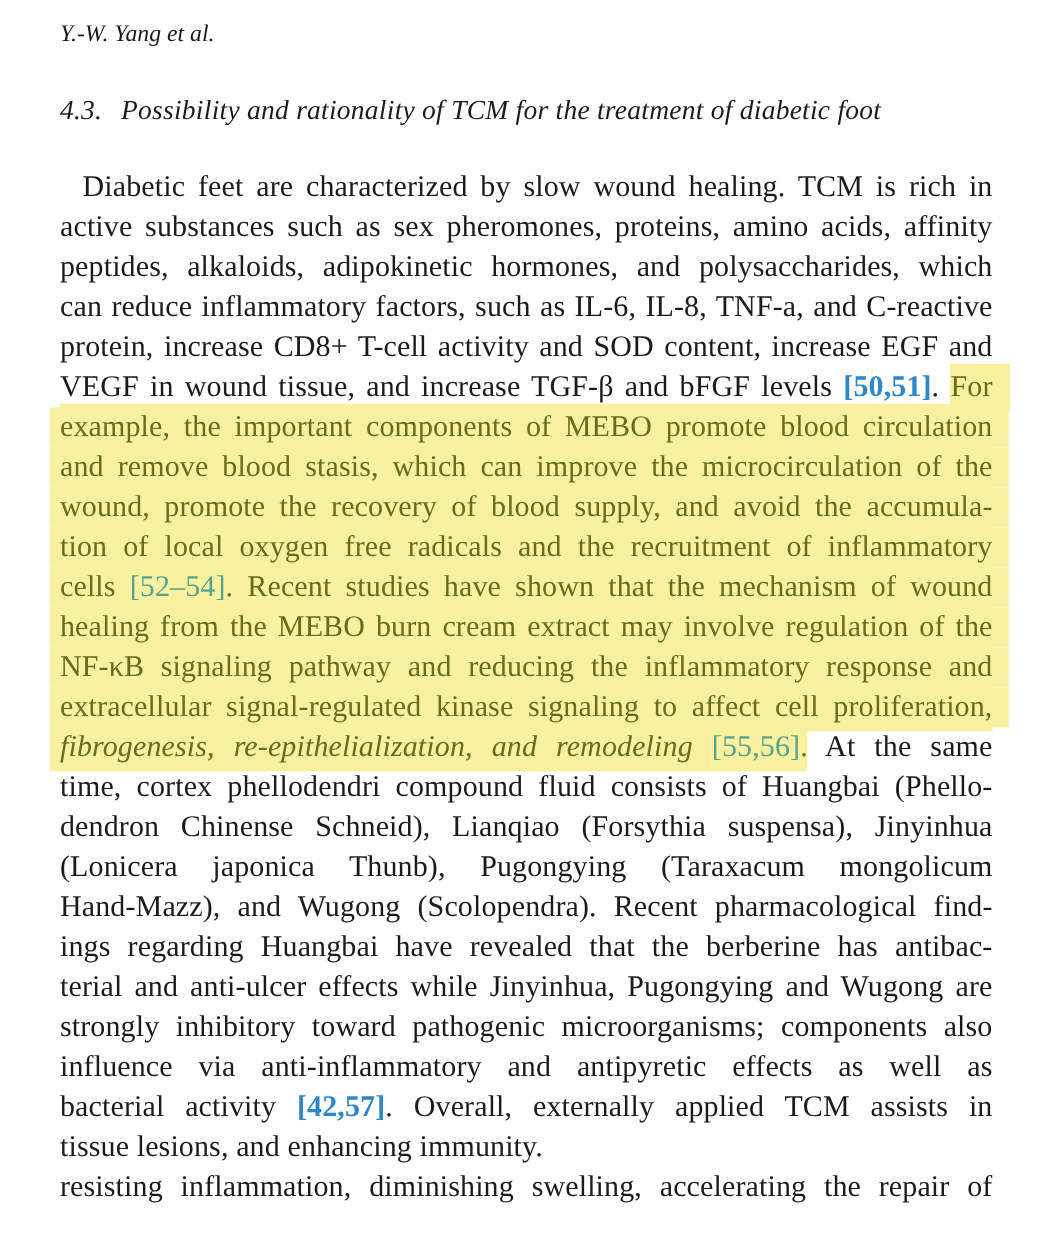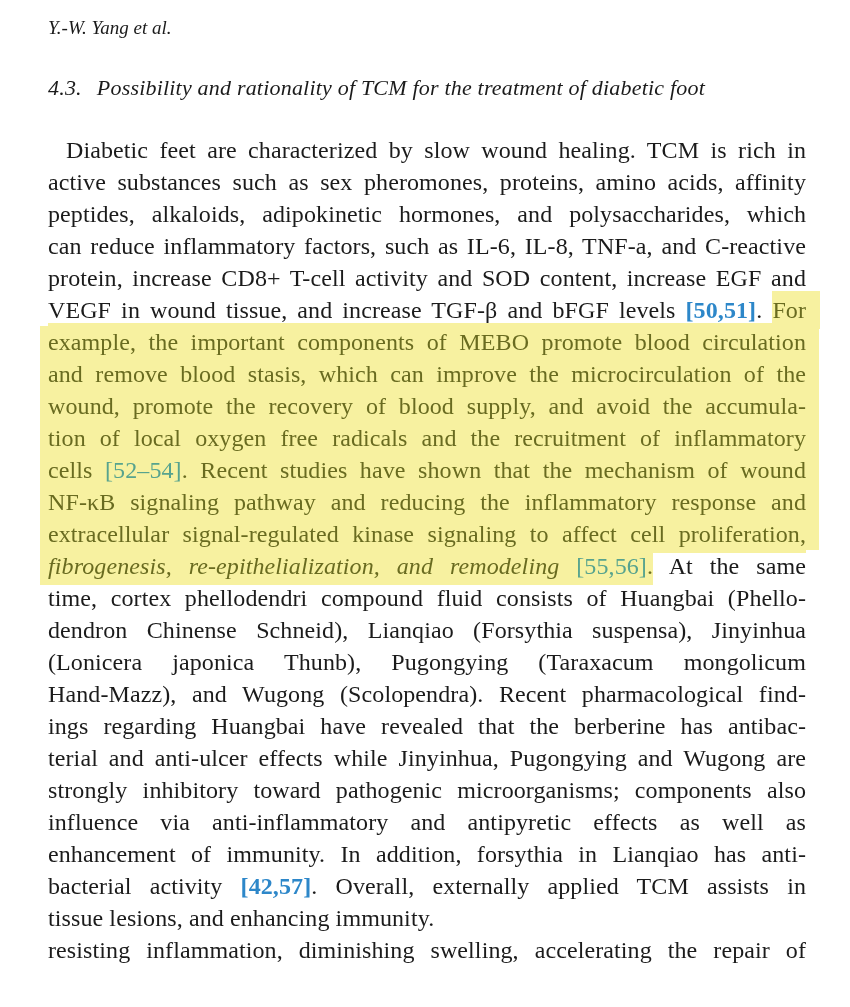--- a/index.html
+++ b/index.html
@@ -11,21 +11,21 @@
     width: 850px;
     height: 1007px;
     overflow: hidden;
     font-family: "Liberation Serif", serif;
     color: var(--text, #1b1b1b);
   }
   .page {
     box-sizing: border-box;
     width: 850px;
     height: 1007px;
-    padding: 16px 44px 0 48px;
+    padding: 16px 56px 0 48px;
     background: #ffffff;
   }
   .running-head {
     font-style: italic;
     font-size: 19px;
     line-height: 24px;
     color: var(--text);
   }
   .section-heading {
     margin: 34px 0 0 0;
@@ -87,29 +87,29 @@
       <div class="pline"><span class="">active substances such as sex pheromones, proteins, amino acids, affinity</span></div>
       <div class="pline"><span class="">peptides, alkaloids, adipokinetic hormones, and polysaccharides, which</span></div>
       <div class="pline"><span class="">can reduce inflammatory factors, such as IL-6, IL-8, TNF-a, and C-reactive</span></div>
       <div class="pline"><span class="">protein, increase CD8+ T-cell activity and SOD content, increase EGF and</span></div>
       <div class="pline"><span class="">VEGF in wound tissue, and increase TGF-β and bFGF levels </span><span class="cite">[50,51]</span><span class="">. </span><span class="hl ext-right">For</span></div>
       <div class="pline bg"><span class="hl">example, the important components of MEBO promote blood circulation</span></div>
       <div class="pline bg"><span class="hl">and remove blood stasis, which can improve the microcirculation of the</span></div>
       <div class="pline bg"><span class="hl">wound, promote the recovery of blood supply, and avoid the accumula-</span></div>
       <div class="pline bg"><span class="hl">tion of local oxygen free radicals and the recruitment of inflammatory</span></div>
       <div class="pline bg"><span class="hl">cells </span><span class="hl-cite">[52–54]</span><span class="hl">. Recent studies have shown that the mechanism of wound</span></div>
+      <div class="pline bg"><span class="hl">healing from the MEBO burn cream extract may involve regulation of the</span></div>
       <div class="pline bg"><span class="hl">NF-κB signaling pathway and reducing the inflammatory response and</span></div>
       <div class="pline bg"><span class="hl">extracellular signal-regulated kinase signaling to affect cell proliferation,</span></div>
       <div class="pline"><span class="hl ext-left">fibrogenesis, re-epithelialization, and remodeling </span><span class="hl-cite">[55,56]</span><span class="hl">.</span><span class=""> At the same</span></div>
       <div class="pline"><span class="">time, cortex phellodendri compound fluid consists of Huangbai (Phello-</span></div>
       <div class="pline"><span class="">dendron Chinense Schneid), Lianqiao (Forsythia suspensa), Jinyinhua</span></div>
       <div class="pline"><span class="">(Lonicera japonica Thunb), Pugongying (Taraxacum mongolicum</span></div>
       <div class="pline"><span class="">Hand-Mazz), and Wugong (Scolopendra). Recent pharmacological find-</span></div>
       <div class="pline"><span class="">ings regarding Huangbai have revealed that the berberine has antibac-</span></div>
       <div class="pline"><span class="">terial and anti-ulcer effects while Jinyinhua, Pugongying and Wugong are</span></div>
       <div class="pline"><span class="">strongly inhibitory toward pathogenic microorganisms; components also</span></div>
       <div class="pline"><span class="">influence via anti-inflammatory and antipyretic effects as well as</span></div>
-      <div class="pline"><span class="">enhancement of immunity. In addition, forsythia in Lianqiao has anti-</span></div>
       <div class="pline"><span class="">bacterial activity </span><span class="cite">[42,57]</span><span class="">. Overall, externally applied TCM assists in</span></div>
       <div class="pline last"><span class="">tissue lesions, and enhancing immunity.</span></div>
       <div class="pline"><span class="">resisting inflammation, diminishing swelling, accelerating the repair of</span></div>
     </div>
 </div>
 
 </body></html>

